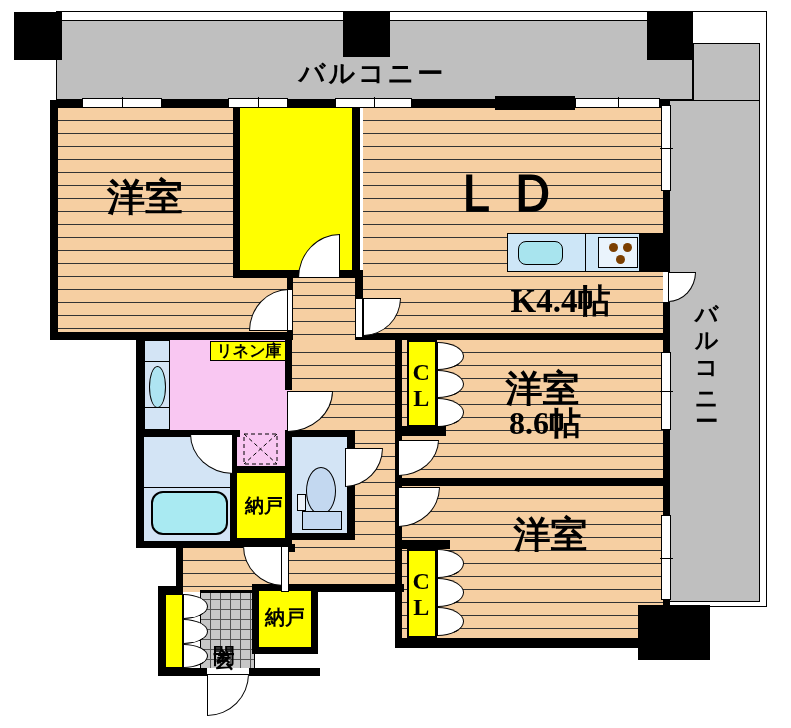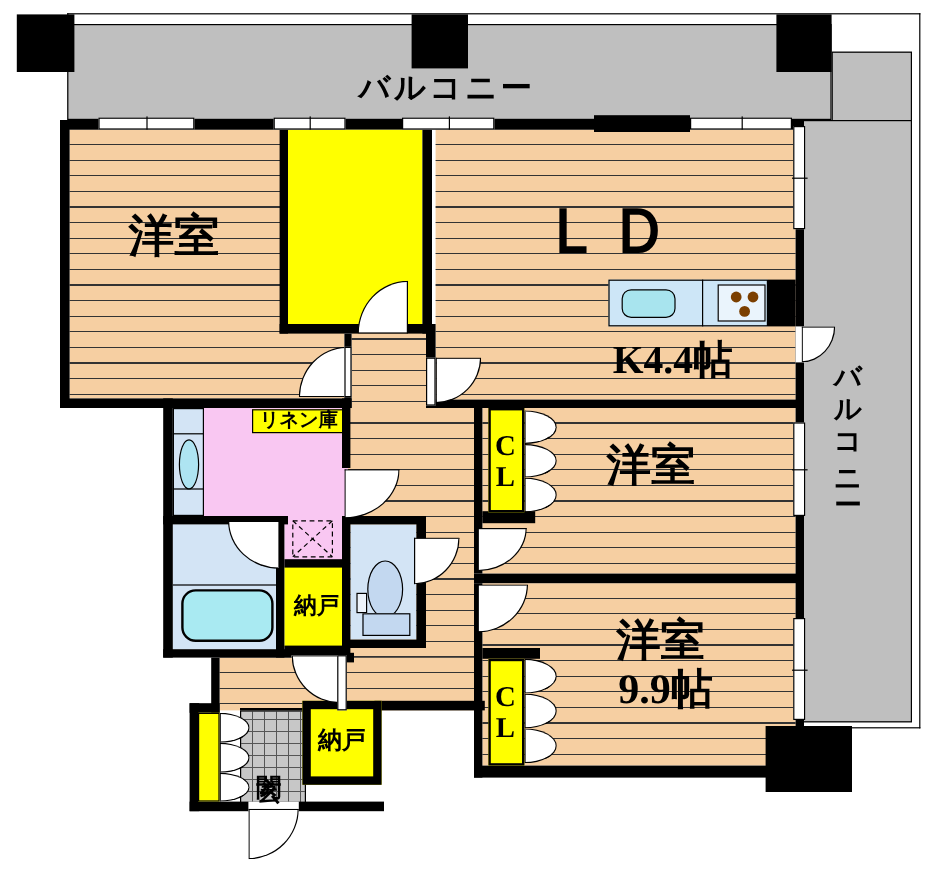--- a/index.html
+++ b/index.html
@@ -169,23 +169,23 @@
   <div class="abs lbl vtext" style="left:694px;top:264px;height:170px;font-size:23px;letter-spacing:4px;z-index:30;">バルコニー</div>
 
   <div class="abs lbl" style="left:75px;top:178px;width:140px;font-size:38px;z-index:30;">洋室</div>
 
 
   <div class="abs lbl" style="left:420px;top:140px;width:175px;font-size:52px;letter-spacing:4px;z-index:30;margin-top:27px;">ＬＤ</div>
 
   <div class="abs lbl" style="left:478px;top:284px;width:165px;font-size:33px;z-index:30;">K4.4帖</div>
 
   <div class="abs lbl" style="left:490px;top:370px;width:105px;font-size:37px;z-index:30;">洋室</div>
+  <div class="abs lbl" style="left:485px;top:407px;width:120px;font-size:32px;z-index:30;">8.6帖</div>
 
   <div class="abs lbl" style="left:498px;top:516px;width:105px;font-size:37px;z-index:30;">洋室</div>
-  <div class="abs lbl" style="left:492px;top:557px;width:125px;font-size:35px;z-index:30;">9.9帖</div>
 
   <div class="abs lbl vtext" style="left:408px;top:348px;height:74px;font-size:24px;z-index:30;">CL</div>
   <div class="abs lbl vtext" style="left:408px;top:557px;height:74px;font-size:24px;z-index:30;">CL</div>
 
   <div class="abs lbl" style="left:210px;top:343px;width:78px;font-size:16px;font-weight:600;z-index:30;">リネン庫</div>
   <div class="abs lbl" style="left:240px;top:496px;width:48px;font-size:19px;z-index:30;">納戸</div>
   <div class="abs lbl" style="left:261px;top:607px;width:48px;font-size:20px;z-index:30;">納戸</div>
   <div class="abs lbl vtext" style="left:213px;top:598px;height:64px;font-size:21px;z-index:30;">玄関</div>
 
 </div>

